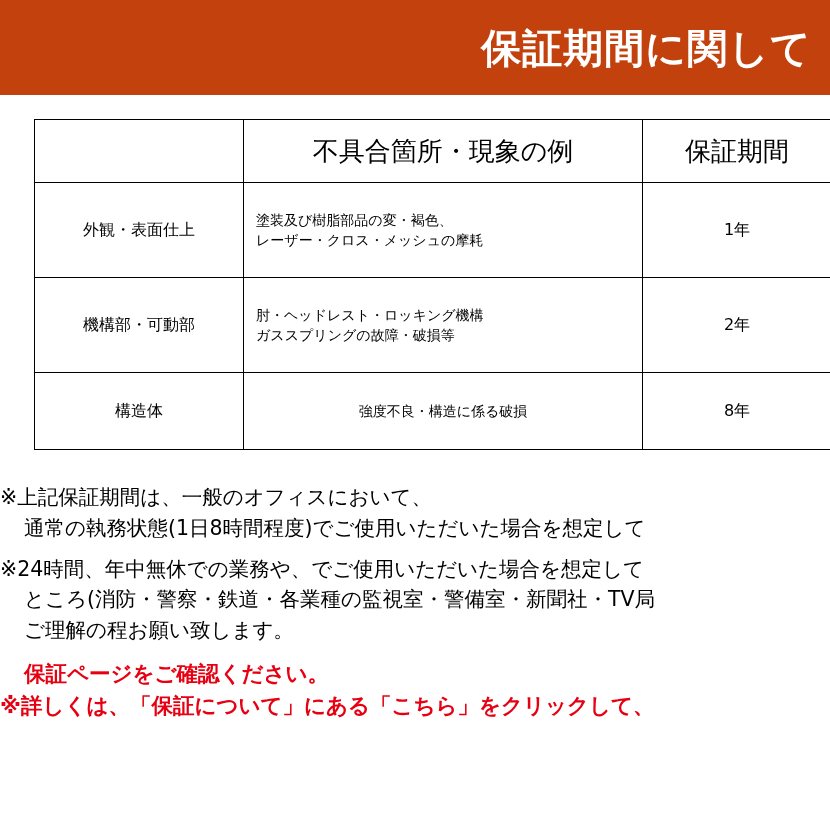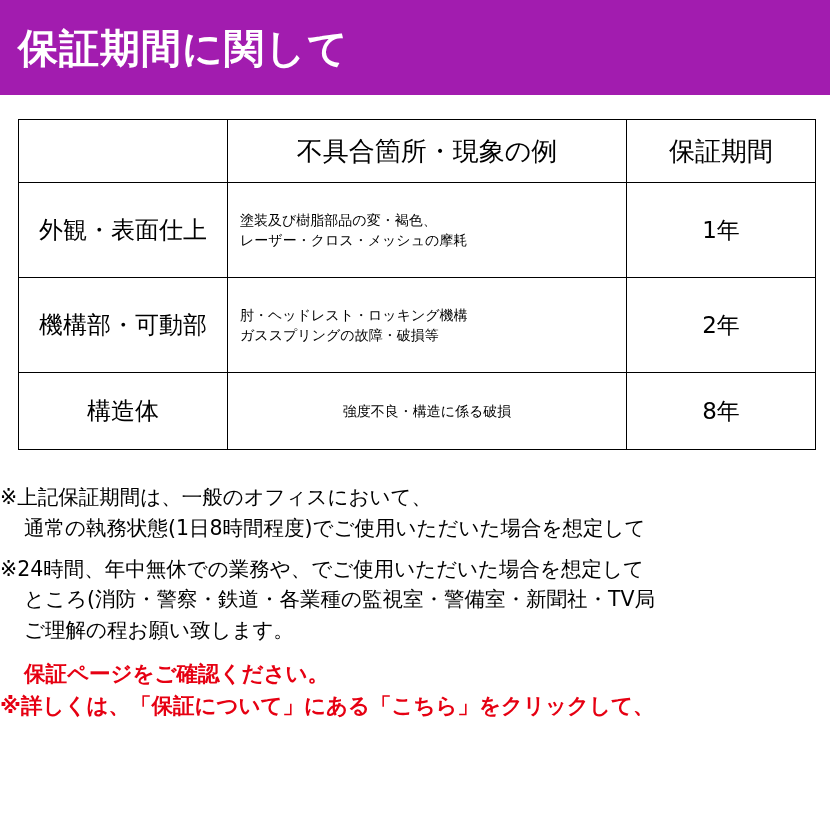--- a/index.html
+++ b/index.html
@@ -16,39 +16,41 @@
   }
   .page {
     position: relative;
     width: 830px;
     height: 830px;
     box-sizing: border-box;
   }
 
   
   .header-band {
-    background: #a21caf;
+    background: #c2410c;
     height: 95px;
     display: flex;
     align-items: center;
     padding: 0 18px;
     box-sizing: border-box;
+    justify-content: flex-end;
   }
   .header-title {
     color: #ffffff;
     font-size: 40px;
     font-weight: bold;
     letter-spacing: 1px;
     line-height: 1;
   }
 
   
   .table-wrap {
     padding: 24px 18px 16px 18px;
     box-sizing: border-box;
+    margin-left: 16px;
   }
   table.warranty {
     border-collapse: collapse;
     width: 794px;
     table-layout: fixed;
   }
   table.warranty th,
   table.warranty td {
     border: 1px solid #000000;
     padding: 0;
@@ -67,35 +69,35 @@
   .head-row th.blank { font-size: 0; }
 
   .body-row td {
     height: 94px;
   }
   .body-row.row-short td {
     height: 76px;
   }
   .cell-cat {
     text-align: center;
-    font-size: 24px;
+    font-size: 16px;
     line-height: 1.35;
   }
   .cell-desc {
     font-size: 14px;
     line-height: 1.45;
     padding-left: 12px !important;
   }
   .cell-desc.center {
     text-align: center;
     padding-left: 0 !important;
   }
   .cell-term {
     text-align: center;
-    font-size: 23px;
+    font-size: 16px;
   }
 
   
   .notes {
     padding: 16px 16px 0 0;
     box-sizing: border-box;
   }
   .note {
     font-size: 20.5px;
     line-height: 1.5;

